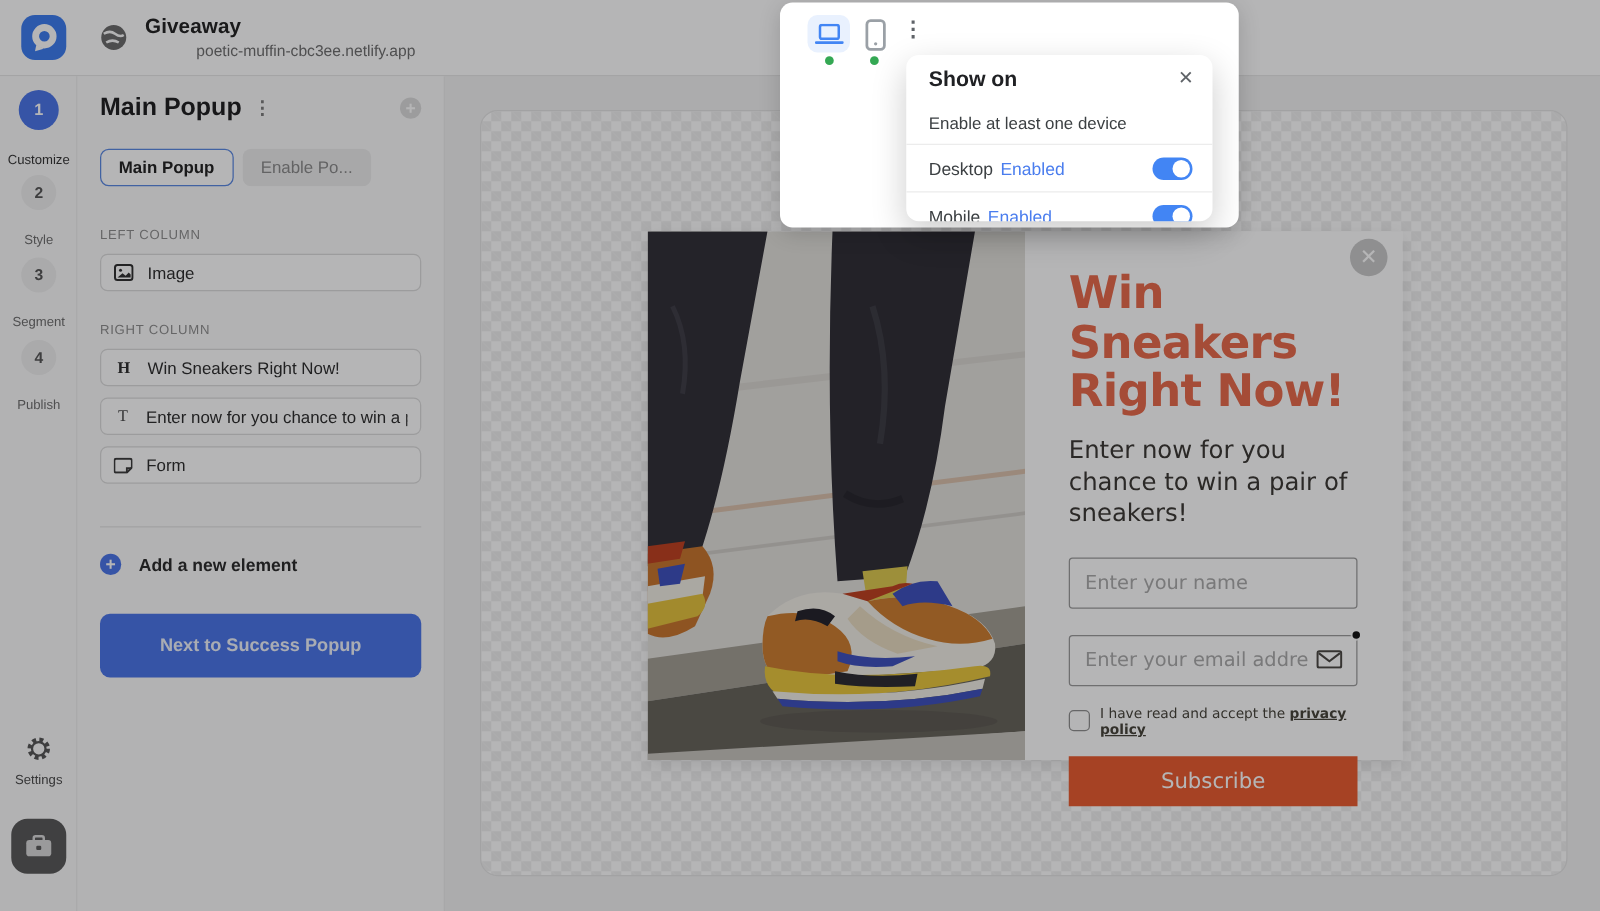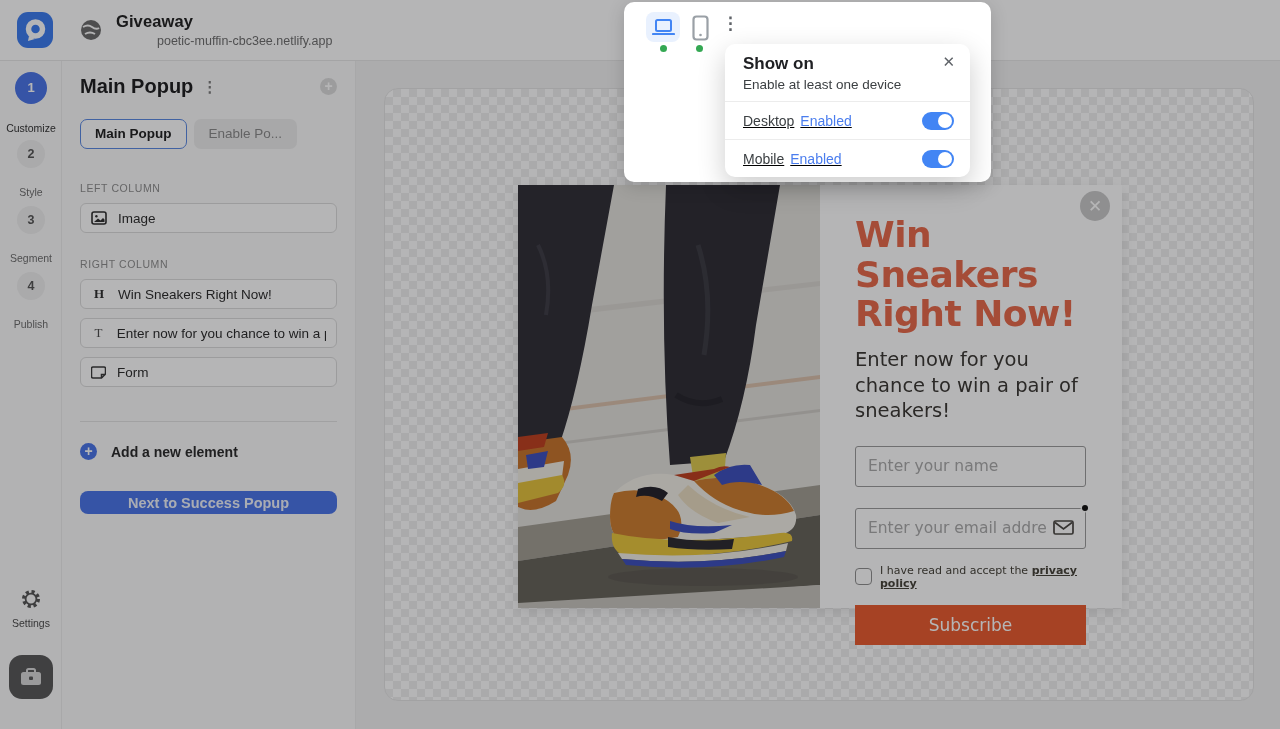--- a/index.html
+++ b/index.html
@@ -76,21 +76,21 @@
   .el-label { font-size:13.5px; color:#2c2c2c; white-space:nowrap; overflow:hidden; }
   .section-label.second { margin-top:25px; }
   .panel-divider { margin-top:34px; border:none; border-top:1px solid #e3e3e3; }
   .add-row { margin-top:21px; display:flex; align-items:center; gap:14px; }
   .add-plus {
     width:17px; height:17px; border-radius:50%; background:#4a74e8; color:#fff;
     font-size:14px; line-height:16px; text-align:center; font-weight:bold;
   }
   .add-label { font-size:14px; font-weight:bold; color:#2a2a2a; }
   .next-btn {
-    margin-top:31px; width:100%; height:23px; border:none; border-radius:8px;
+    margin-top:31px; width:100%; height:51px; border:none; border-radius:8px;
     background:#4a74e8; color:#eef2fb; font-size:14.5px; font-weight:bold;
     font-family:"Liberation Sans",sans-serif;
   }
 
   
   .canvas {
     position:absolute; left:384px; top:88px; width:870px; height:613px;
     border:1px solid #e4e4e4; border-radius:14px; background:#fff; z-index:1;
     background-image:
       linear-gradient(45deg, #f0f0f0 25%, transparent 25%, transparent 75%, #f0f0f0 75%),
@@ -151,23 +151,23 @@
   .green-dot.d1 { left:36px; } .green-dot.d2 { left:72px; }
   .kebab-lg { position:absolute; left:98px; top:13px; color:#5f6368; font-size:17px; font-weight:bold; line-height:1.1; }
 
   .show-on-pop {
     position:absolute; left:725px; top:44px; width:245px; height:133px; border-radius:10px;
     background:#fff; box-shadow:0 10px 28px rgba(0,0,0,.20); z-index:70; overflow:hidden;
   }
   .pop-head { padding:10px 16px 0 18px; position:relative; }
   .pop-title { font-size:17px; font-weight:bold; color:#202124; }
   .pop-close { position:absolute; right:15px; top:9px; color:#5f6368; font-size:15px; }
-  .pop-sub { font-size:13.5px; color:#3c4043; margin-top:3px; }
+  .pop-sub { font-size:13.5px; color:#3c4043; margin-top:17px; }
   .pop-divider { border:none; border-top:1px solid #ececec; margin-top:9px; }
-  .pop-row { height:37px; display:flex; align-items:center; padding:0 16px 0 18px;text-decoration:underline; }
+  .pop-row { height:37px; display:flex; align-items:center; padding:0 16px 0 18px; }
   .pop-row + .pop-divider { margin-top:0; }
   .row-name { font-size:14px; color:#3c4043; }
   .row-status { font-size:14px; color:#4a7dee; margin-left:6px; }
   .toggle {
     margin-left:auto; width:32px; height:18px; border-radius:9px; background:#c4c4c4; position:relative;
   }
   .toggle.on { background:#4285f4; }
   .toggle .knob {
     position:absolute; top:2px; left:2px; width:14px; height:14px; border-radius:50%; background:#fff;
   }

